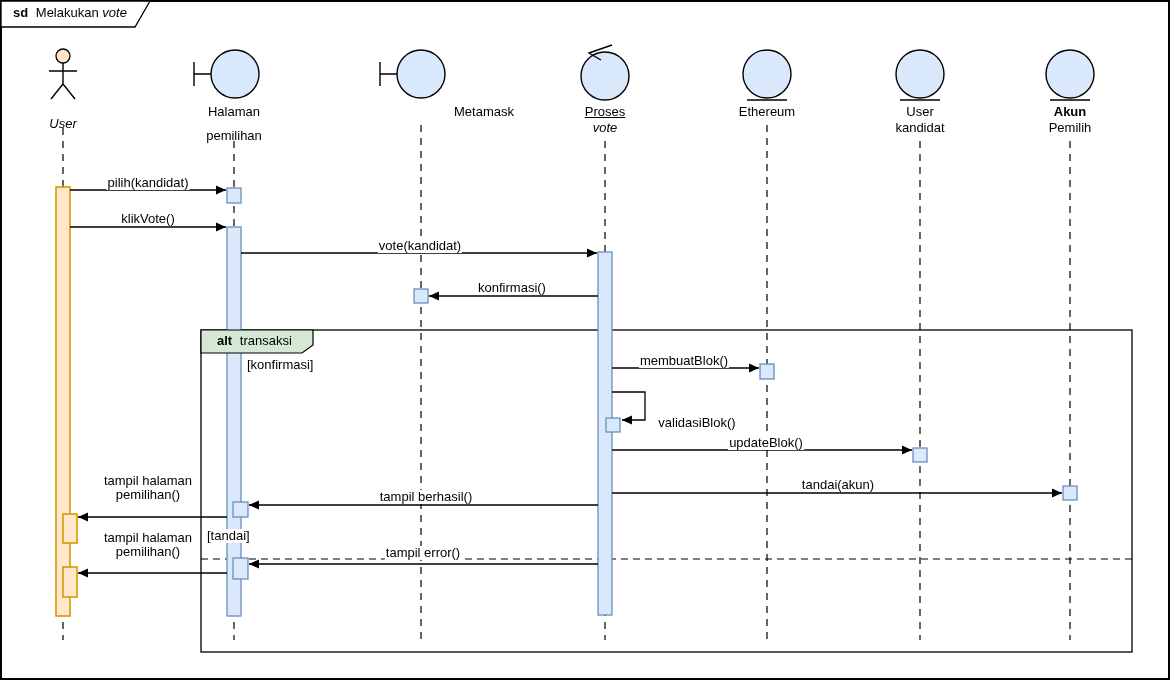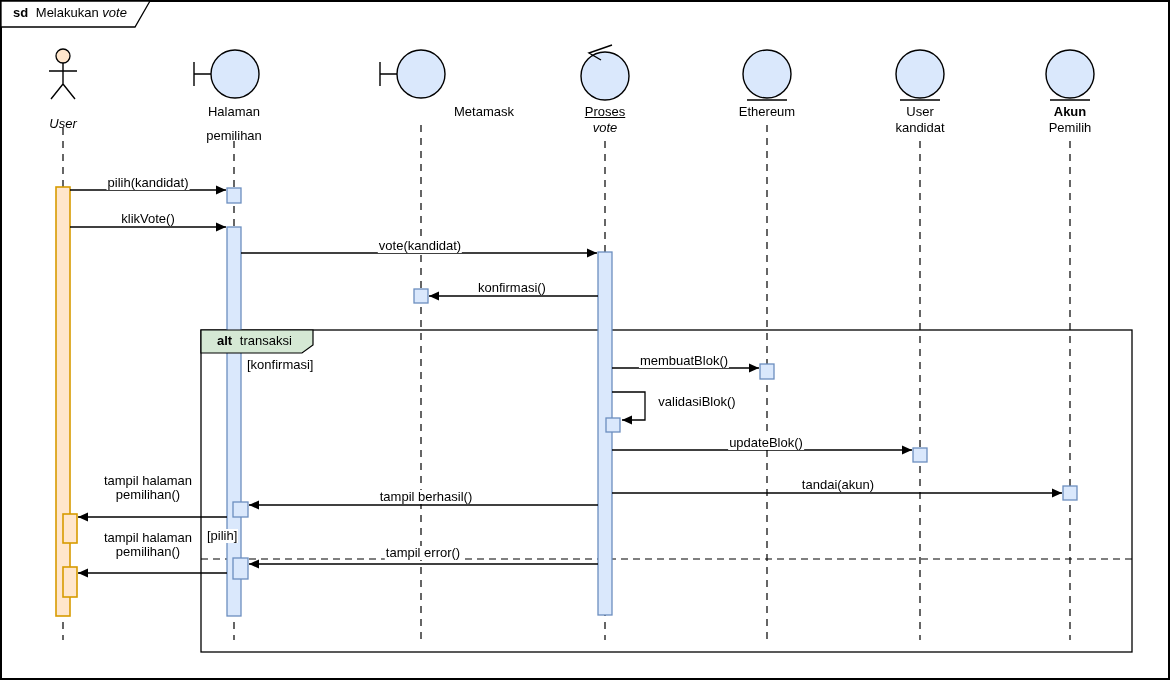--- a/index.html
+++ b/index.html
@@ -141,28 +141,28 @@
   <div class="lbl c head-lbl" style="left:920px;top:104px;">User</div>
   <div class="lbl c head-lbl" style="left:920px;top:120px;">kandidat</div>
   <div class="lbl c head-lbl" style="left:1070px;top:104px;font-weight:bold;">Akun</div>
   <div class="lbl c head-lbl" style="left:1070px;top:120px;">Pemilih</div>
 
   <div class="lbl" style="left:216px;top:334px;background:transparent;">
     <span class="b">alt</span>
     <span class="gap">transaksi</span>
   </div>
   <div class="lbl" style="left:206px;top:358px;margin-left:40px;">[konfirmasi]</div>
-  <div class="lbl" style="left:206px;top:529px;">[pilih]</div>
+  <div class="lbl" style="left:206px;top:529px;">[tandai]</div>
 
   <div class="lbl c" style="left:148px;top:176px;">pilih(kandidat)</div>
   <div class="lbl c" style="left:148px;top:212px;">klikVote()</div>
   <div class="lbl c" style="left:420px;top:239px;">vote(kandidat)</div>
   <div class="lbl c" style="left:512px;top:281px;">konfirmasi()</div>
   <div class="lbl c" style="left:684px;top:354px;">membuatBlok()</div>
-  <div class="lbl c" style="left:697px;top:395px;text-align:center;">validasiBlok()</div>
+  <div class="lbl c" style="left:697px;top:416px;text-align:center;">validasiBlok()</div>
   <div class="lbl c" style="left:766px;top:436px;text-align:right;">updateBlok()</div>
   <div class="lbl c" style="left:838px;top:478px;">tandai(akun)</div>
   <div class="lbl c" style="left:426px;top:490px;">tampil berhasil()</div>
   <div class="lbl c" style="left:148px;top:474px;">tampil halaman</div>
   <div class="lbl c" style="left:148px;top:488px;">pemilihan()</div>
   <div class="lbl c" style="left:423px;top:546px;">tampil error()</div>
   <div class="lbl c" style="left:148px;top:531px;">tampil halaman</div>
   <div class="lbl c" style="left:148px;top:545px;">pemilihan()</div>
 
 </div>

